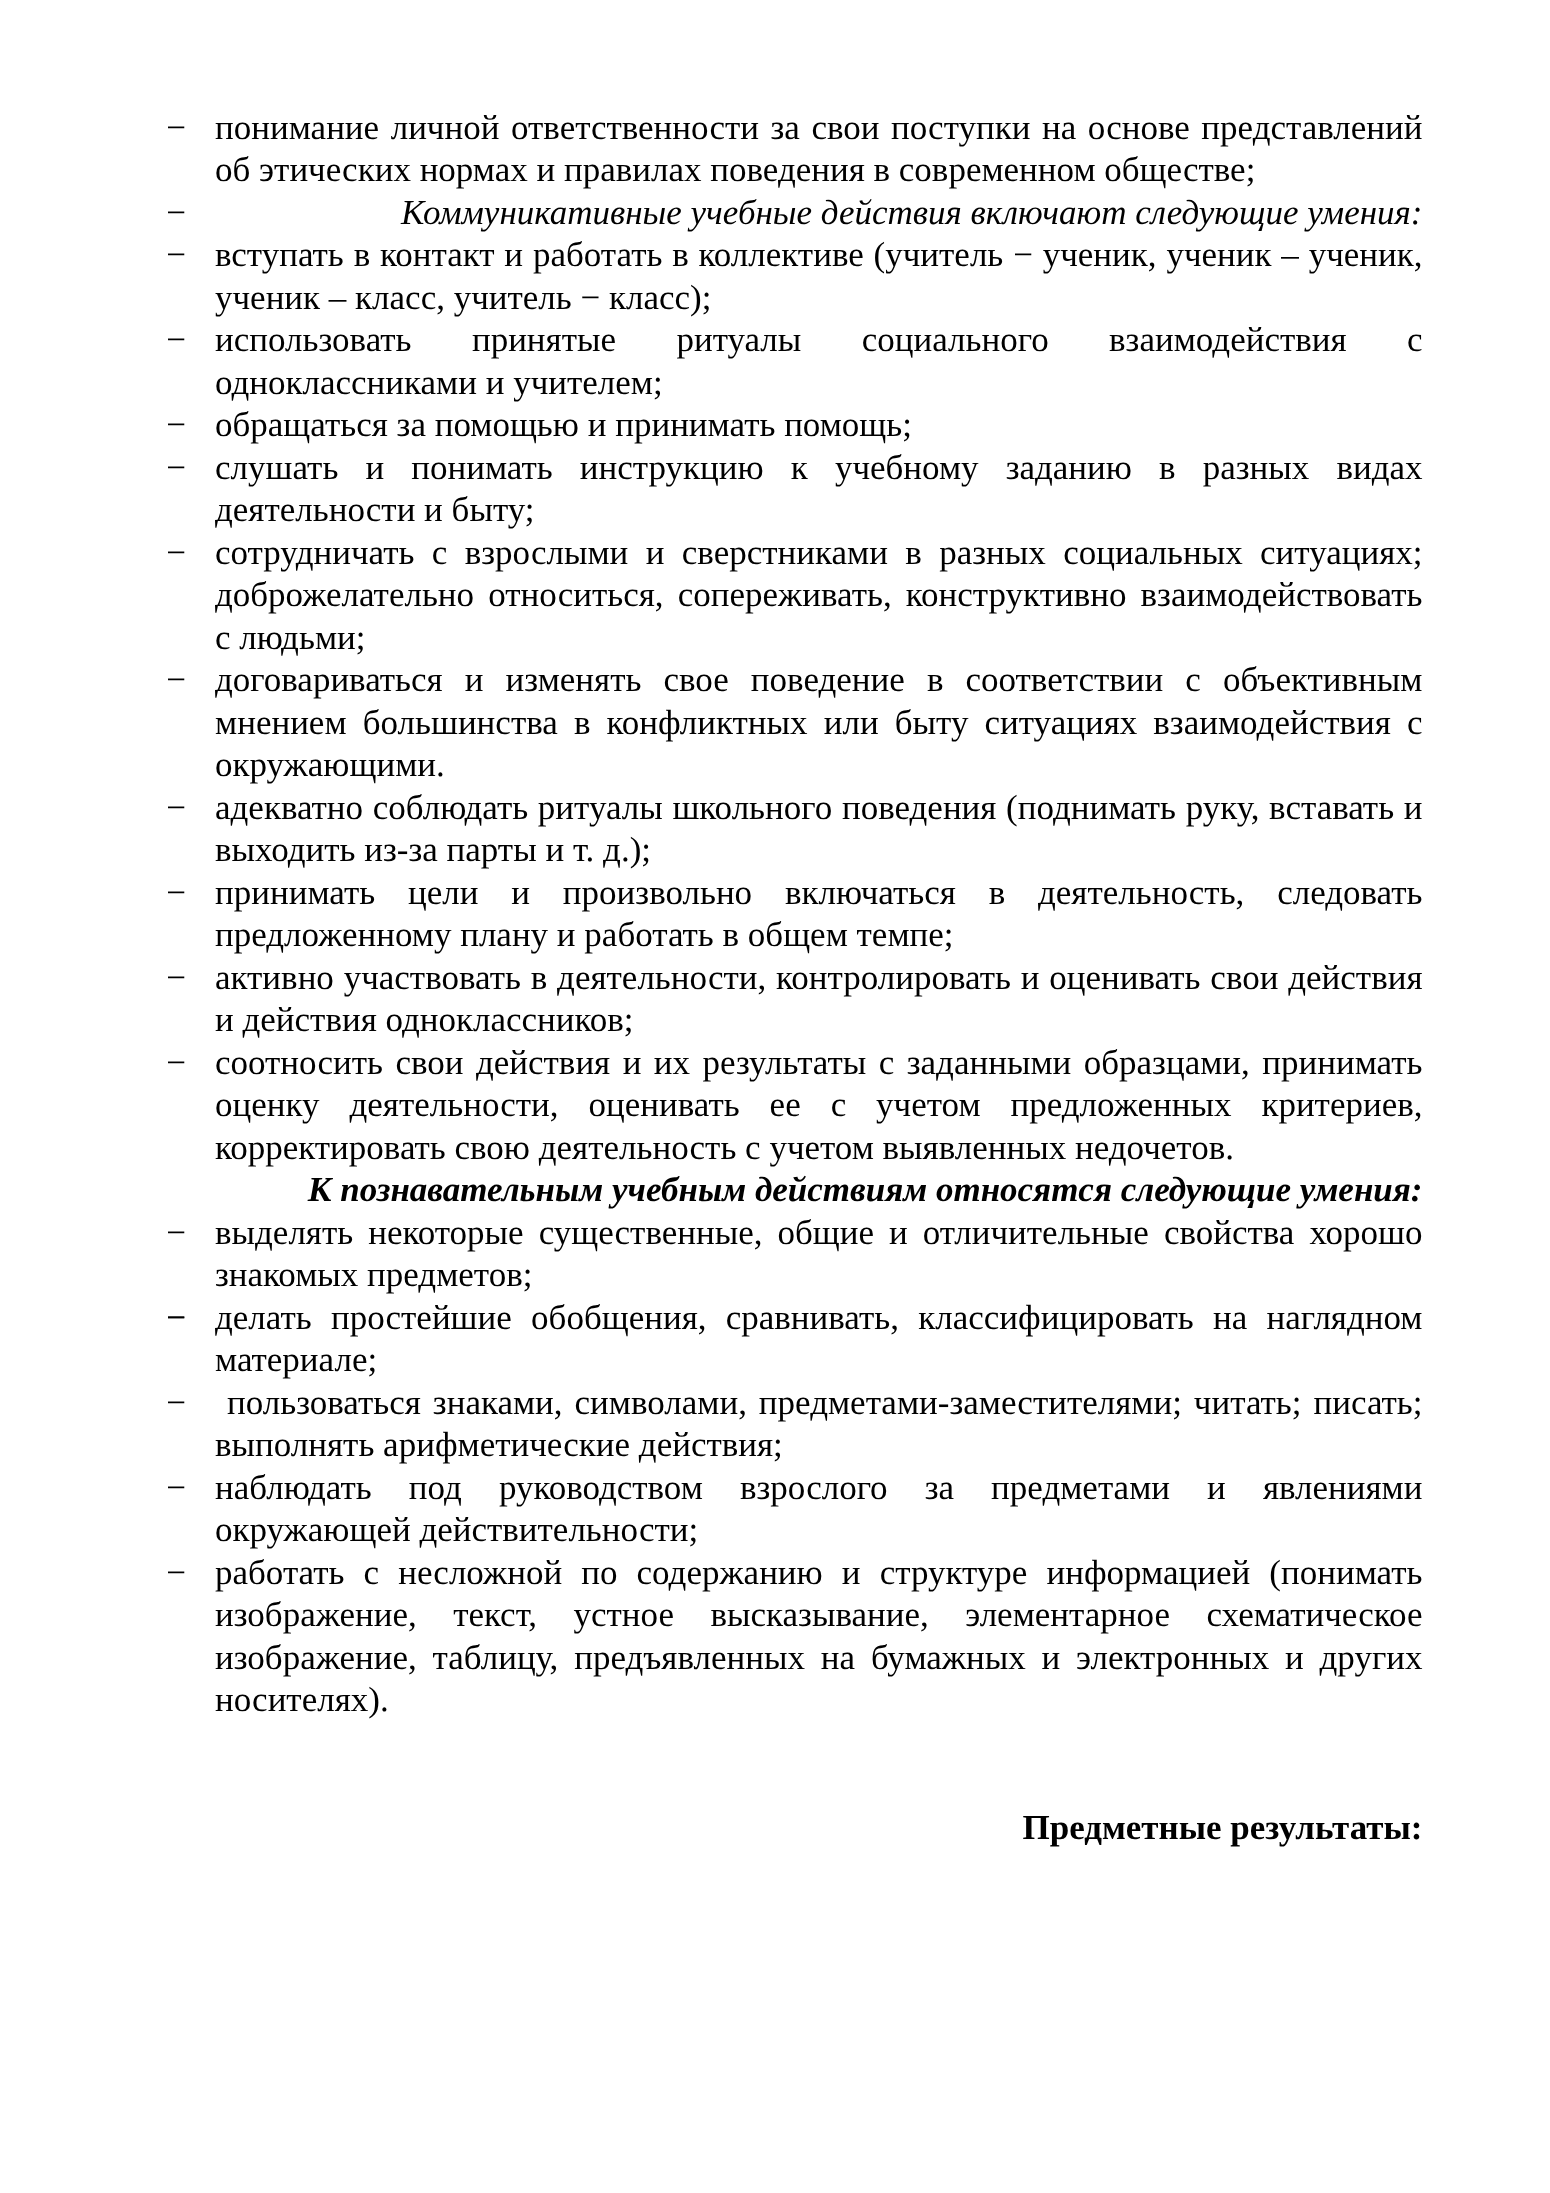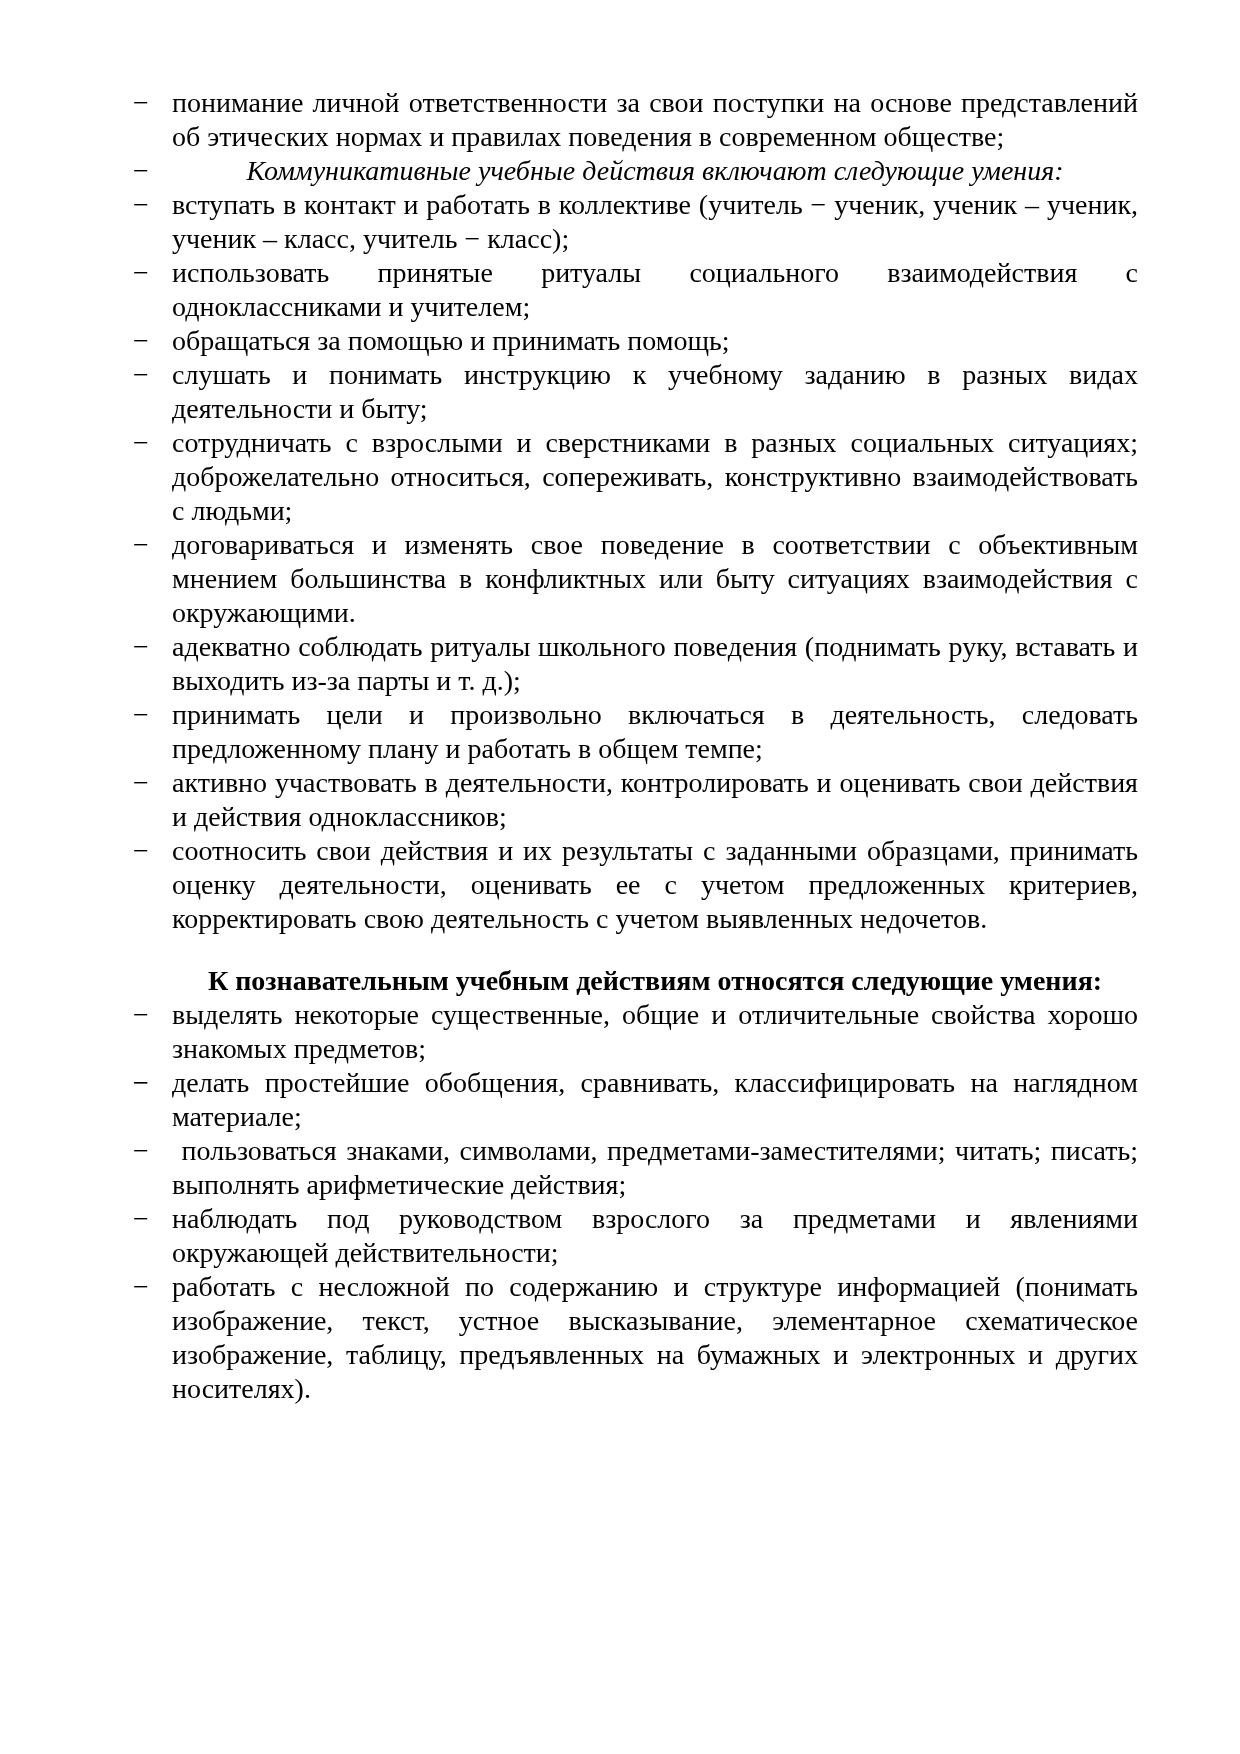--- a/index.html
+++ b/index.html
@@ -31,24 +31,24 @@
     position: absolute;
     left: 0;
     top: 0;
     width: 39px;
   }
   .item .txt {
     white-space: pre-wrap;
   }
   .heading {
     margin-left: 39px;
-    text-align: center;
+    text-align: right;
   }
   .heading.italic { font-style: italic; }
-  .heading.bold-italic { font-weight: bold; margin-top: 28px; }
+  .heading.bold-italic { font-style: italic; font-weight: bold; }
   .heading.bold { font-weight: bold; margin-top: 68px; }
 </style>
 </head>
 <body>
 
 <div class="page">
   <div class="content" id="content">
       <div class="item"><span class="dash">−</span><span class="txt">понимание личной ответственности за свои поступки на основе представлений об этических нормах и правилах поведения в современном обществе;</span></div>
       <div class="item"><span class="dash">−</span></div>
       <div class="heading italic">Коммуникативные учебные действия включают следующие умения:</div>
@@ -62,14 +62,15 @@
       <div class="item"><span class="dash">−</span><span class="txt">принимать цели и произвольно включаться в деятельность, следовать предложенному плану и работать в общем темпе;</span></div>
       <div class="item"><span class="dash">−</span><span class="txt">активно участвовать в деятельности, контролировать и оценивать свои действия и действия одноклассников;</span></div>
       <div class="item"><span class="dash">−</span><span class="txt">соотносить свои действия и их результаты с заданными образцами, принимать оценку деятельности, оценивать ее с учетом предложенных критериев, корректировать свою деятельность с учетом выявленных недочетов.</span></div>
       <div class="heading bold-italic">К познавательным учебным действиям относятся следующие умения:</div>
       <div class="item"><span class="dash">−</span><span class="txt">выделять некоторые существенные, общие и отличительные свойства хорошо знакомых предметов;</span></div>
       <div class="item"><span class="dash">−</span></div>
       <div class="item"><span class="dash">−</span><span class="txt">делать простейшие обобщения, сравнивать, классифицировать на наглядном материале;</span></div>
       <div class="item"><span class="dash">−</span><span class="txt"> пользоваться знаками, символами, предметами-заместителями; читать; писать; выполнять арифметические действия;</span></div>
       <div class="item"><span class="dash">−</span><span class="txt">наблюдать под руководством взрослого за предметами и явлениями окружающей действительности;</span></div>
       <div class="item"><span class="dash">−</span><span class="txt">работать с несложной по содержанию и структуре информацией (понимать изображение, текст, устное высказывание, элементарное схематическое изображение, таблицу, предъявленных на бумажных и электронных и других носителях).</span></div>
+      <div class="heading bold">Предметные результаты:</div>
     </div>
 </div>
 
 </body></html>

